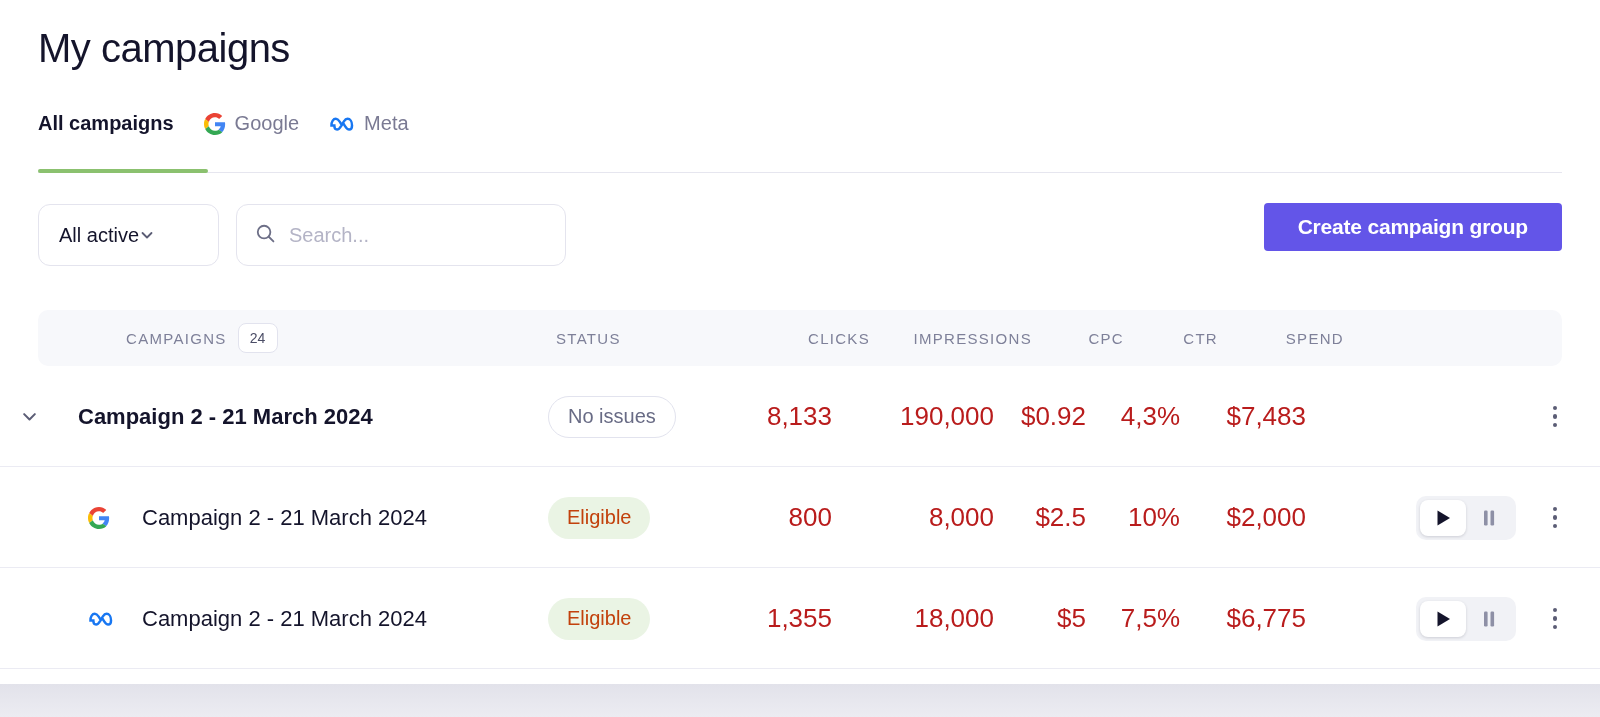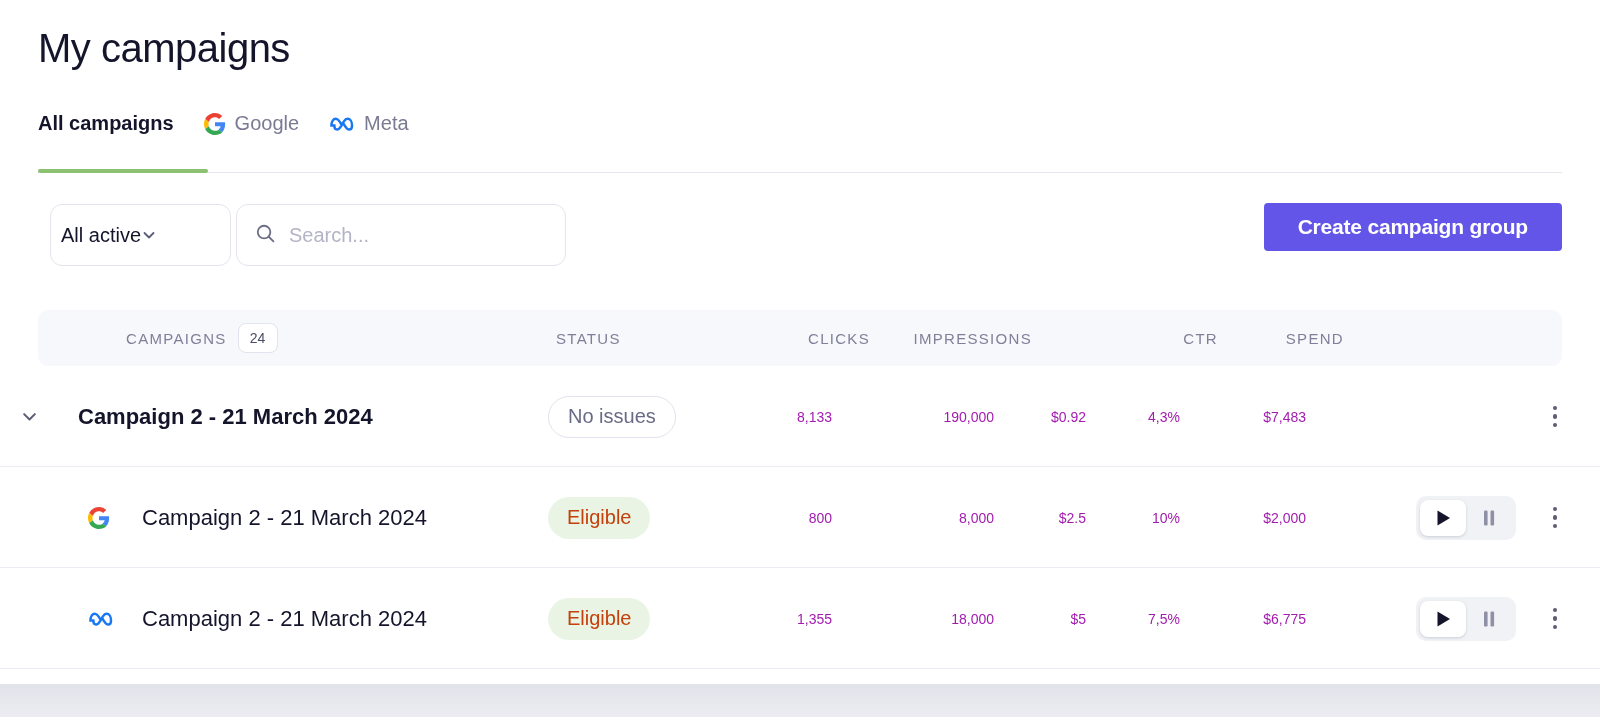--- a/index.html
+++ b/index.html
@@ -72,23 +72,22 @@
   
   .filter-select {
     position: absolute;
     left: 38px; top: 204px;
     width: 181px; height: 62px;
     border: 1px solid #e4e4ee;
     border-radius: 12px;
     background: #fff;
     display: flex;
     align-items: center;
-    padding: 0 10px;
-    cursor: pointer;
-    margin-left: 12px;
+    padding: 0 20px;
+    cursor: pointer;
   }
   .filter-select .label { font-size: 20px; color: #14142b; }
   .chev {
     margin-left: auto;
     width: 16px; height: 16px;
     display: block;
   }
   .search-box {
     position: absolute;
     left: 236px; top: 204px;
@@ -171,22 +170,22 @@
   }
   .row:first-of-type { border-top: 1px solid #ebebf3; }
   .cell {
     position: absolute;
     top: 0; height: 101px;
     display: flex;
     align-items: center;
   }
   .cell.num {
     justify-content: flex-end;
-    font-size: 14px;
-    color: #a21caf;
+    font-size: 26px;
+    color: #b91c1c;
   }
   .name-cell { gap: 0; }
   .name-text { font-size: 22px; color: #14142b; }
   .name-text.parent { font-weight: 700; }
   .expander {
     position: absolute;
     left: 14px; top: 0;
     width: 30px; height: 101px;
     display: flex; align-items: center; justify-content: center;
     cursor: pointer;
@@ -310,20 +309,21 @@
     <div class="table">
 
       <div class="thead">
         <div class="th" style="left:88px;">
           <span>CAMPAIGNS</span>
           <span class="count-badge">24</span>
         </div>
         <div class="th" style="left:518px;">STATUS</div>
         <div class="th num" style="left:700px;width:132px;">CLICKS</div>
         <div class="th num" style="left:842px;width:152px;">IMPRESSIONS</div>
+        <div class="th num" style="left:1004px;width:82px;">CPC</div>
         <div class="th num" style="left:1096px;width:84px;">CTR</div>
         <div class="th num" style="left:1190px;width:116px;">SPEND</div>
       </div>
 
       <div class="row">
         <div class="expander">
           <svg width="19" height="19" viewBox="0 0 16 16" fill="none" stroke="#5b5d75" stroke-width="1.7" stroke-linecap="round" stroke-linejoin="round">
               <path d="M3.5 6 8 10.5 12.5 6"></path>
             </svg>
         </div>

